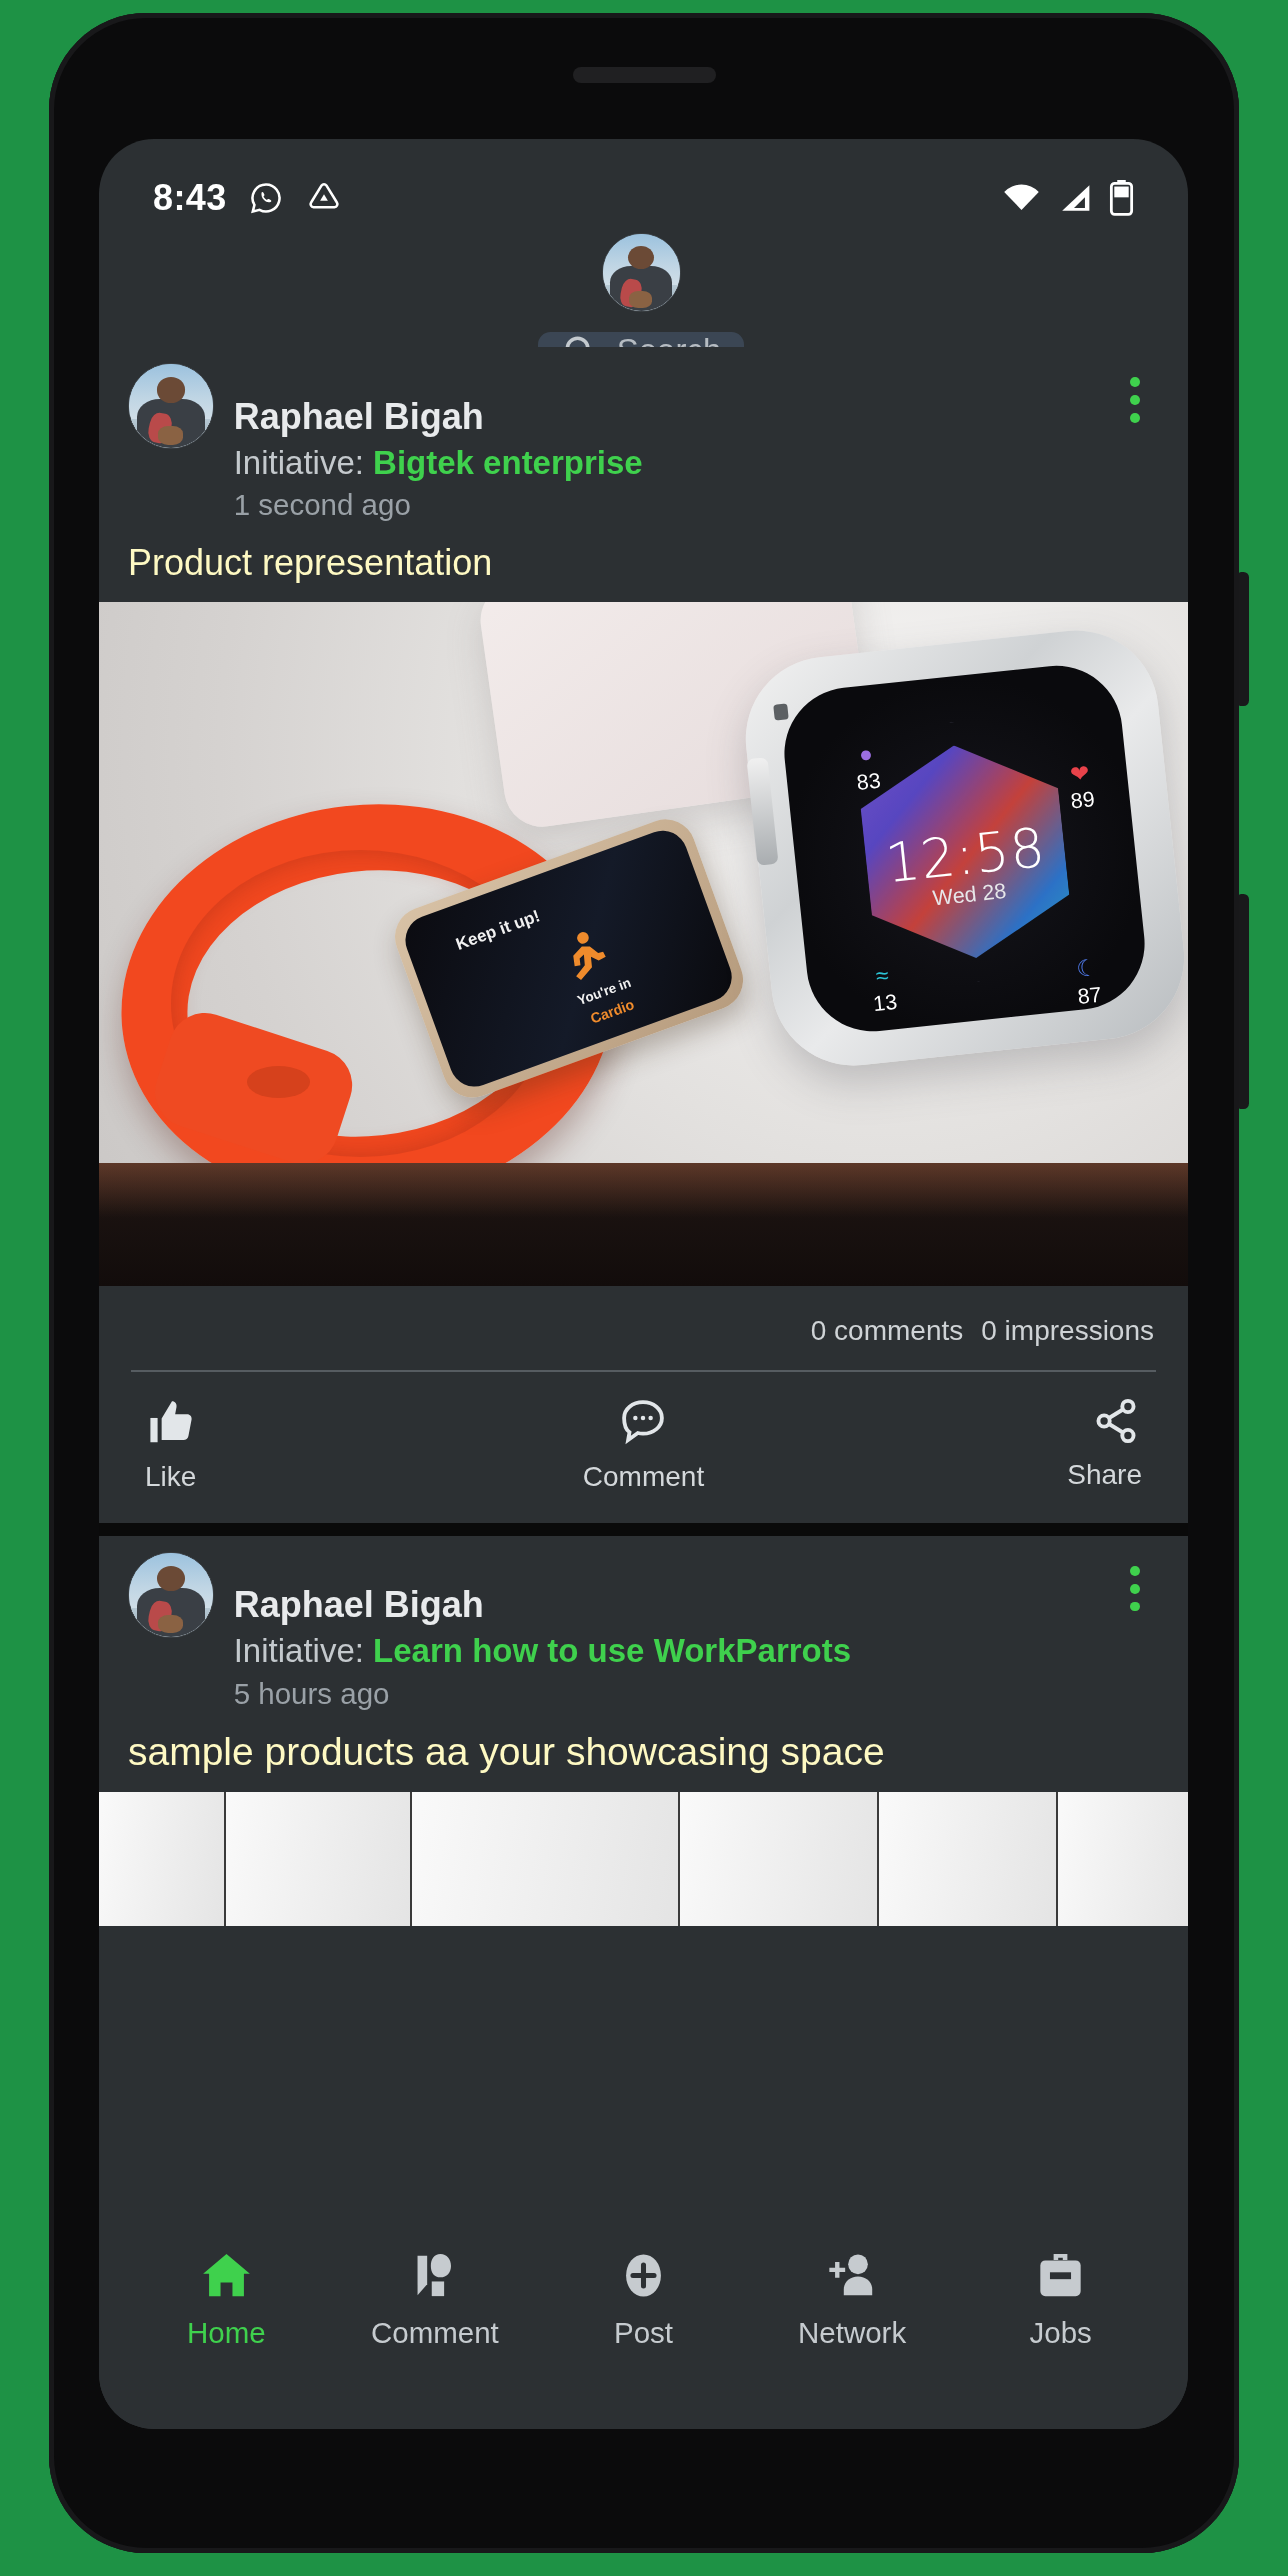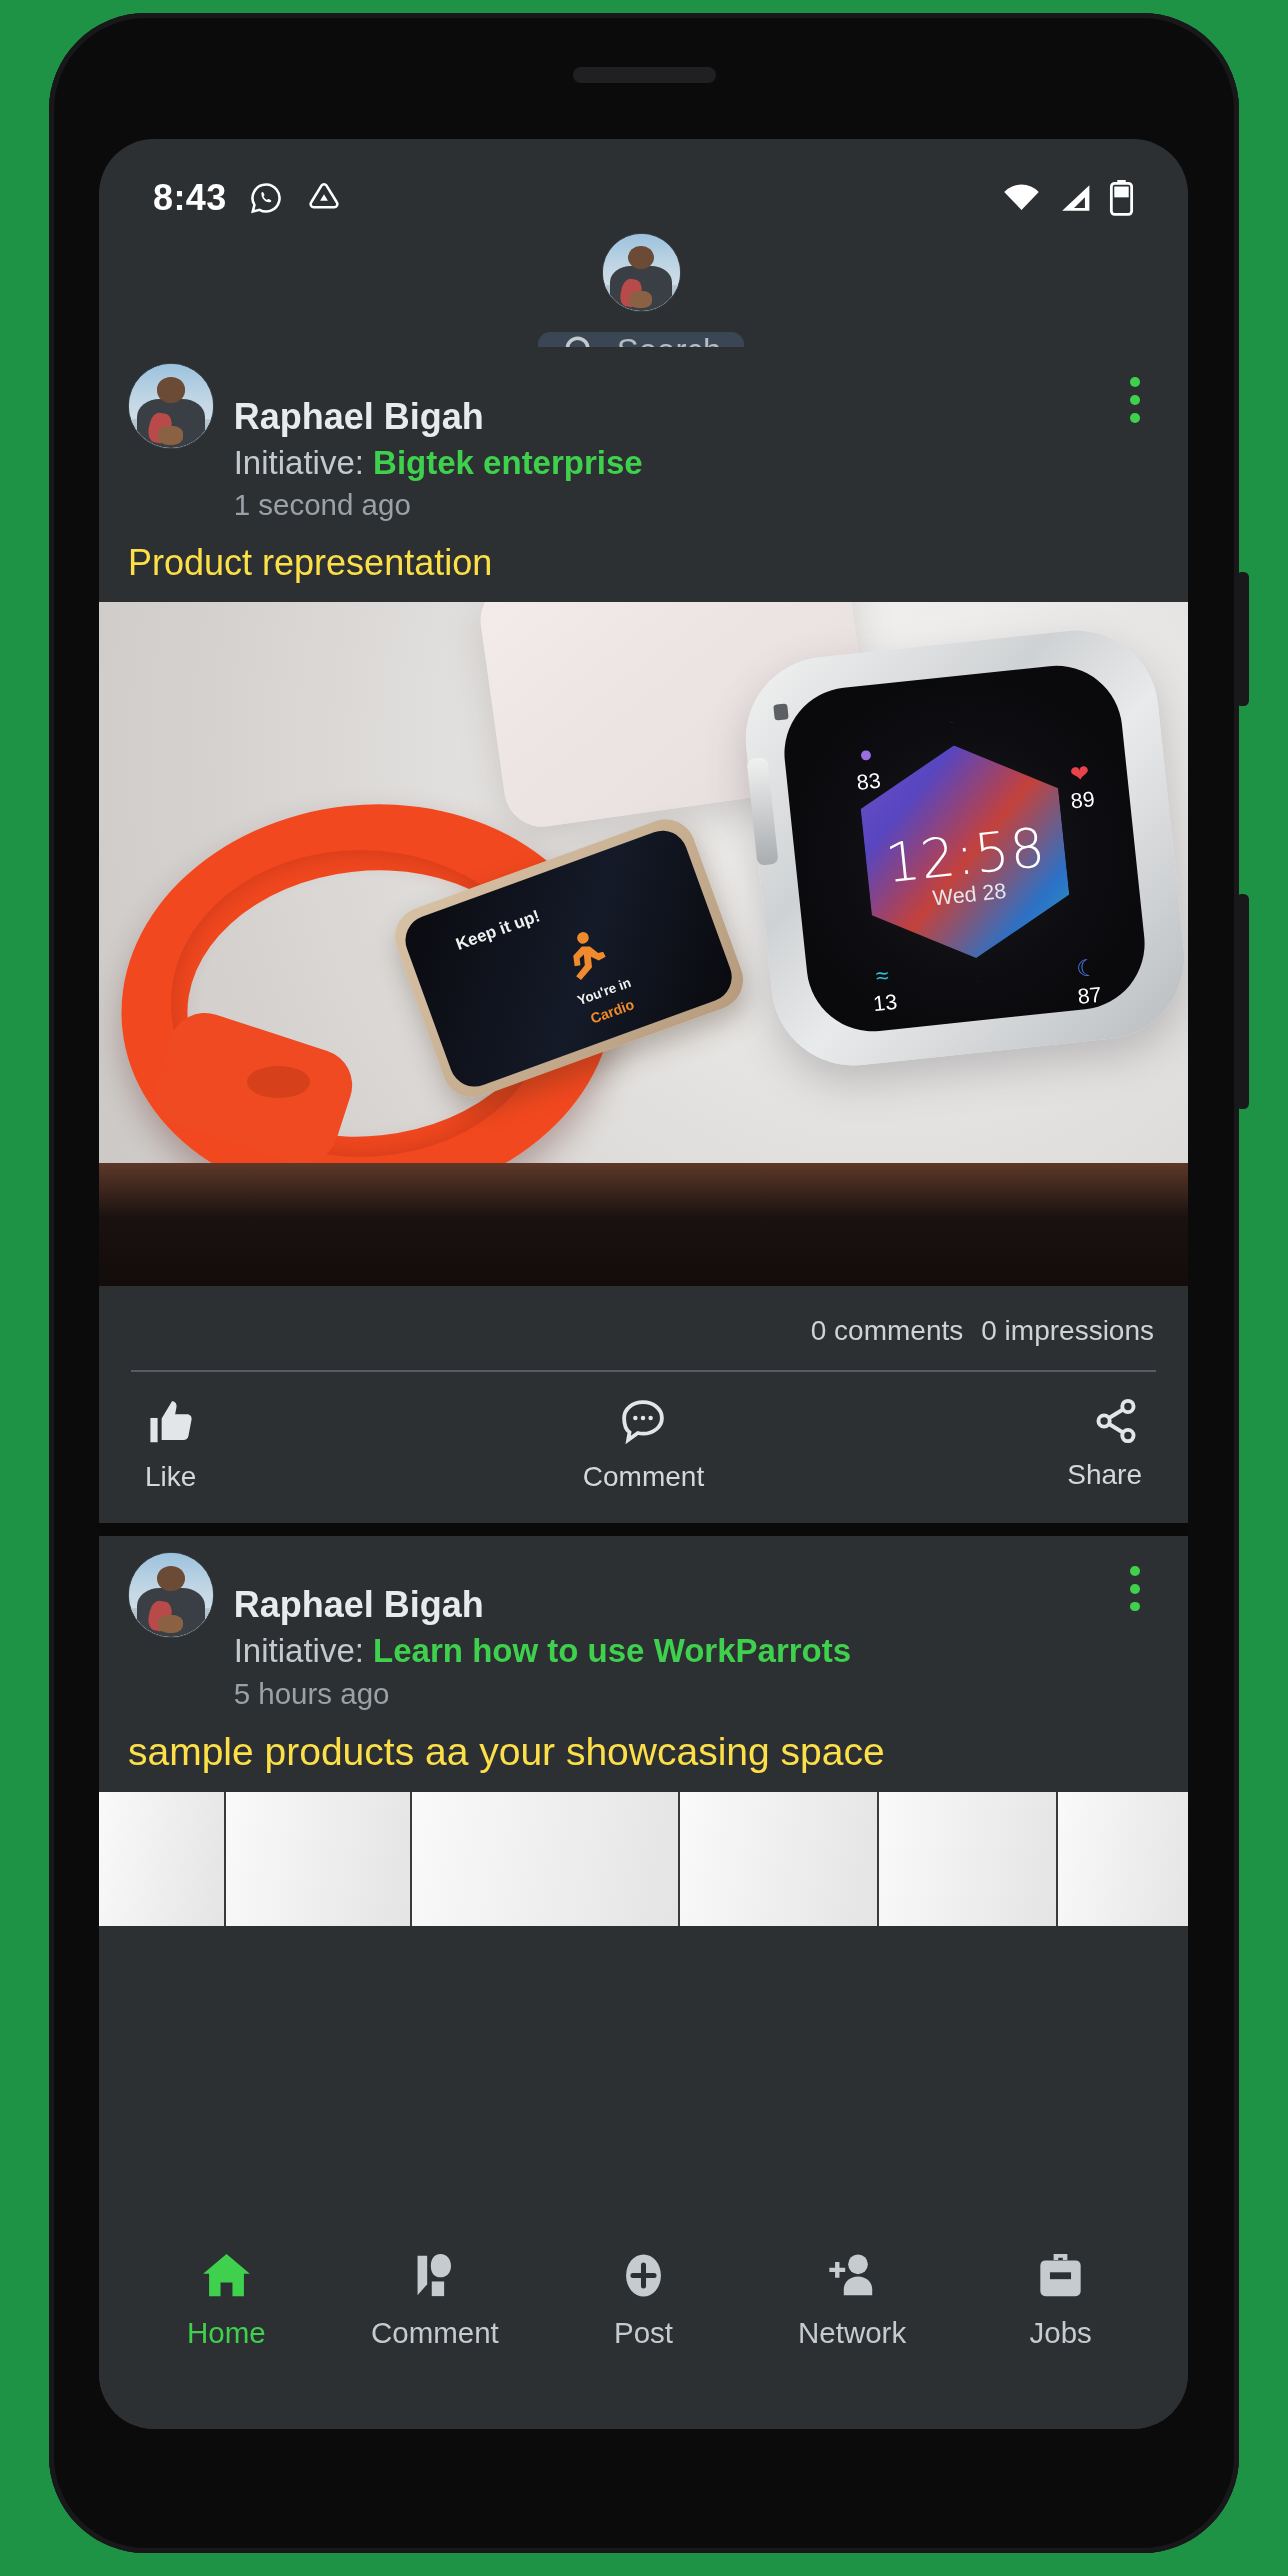--- a/index.html
+++ b/index.html
@@ -121,21 +121,21 @@
   .pm-init{ font-size:33px; line-height:1.3; margin-top:3.6px; }
   .pm-init .lbl{ color:#c4c9cd; }
   .pm-init .org{ color:#3fd14d; font-weight:700; }
   .pm-time{ color:#9aa1a7; font-size:29.5px; margin-top:3.6px; }
   .kebab{
     width:48px;flex:none;display:flex;flex-direction:column;
     align-items:center;justify-content:flex-start;gap:8px;padding-top:14.3px;
   }
   .kebab i{ width:9.8px;height:9.8px;border-radius:50%;background:#3fd14d;display:block; }
 
-  .post-text{ color:#fde047; font-size:36px; padding:19.7px 29px 18px 29px; }
+  .post-text{ color:#fef9c3; font-size:36px; padding:19.7px 29px 18px 29px; }
   .post-text.big{ font-size:39px; }
 
   
   .photo{ width:100%; height:684px; position:relative; overflow:hidden; background:#e8e6e4; }
   .photo .bg{
     position:absolute; inset:0;
     background:
       radial-gradient(circle at 72% 22%, #f6f5f4 0%, #e3e1df 42%, #d5d2d0 70%, #c9c6c4 100%);
   }
   .photo .cushion{

